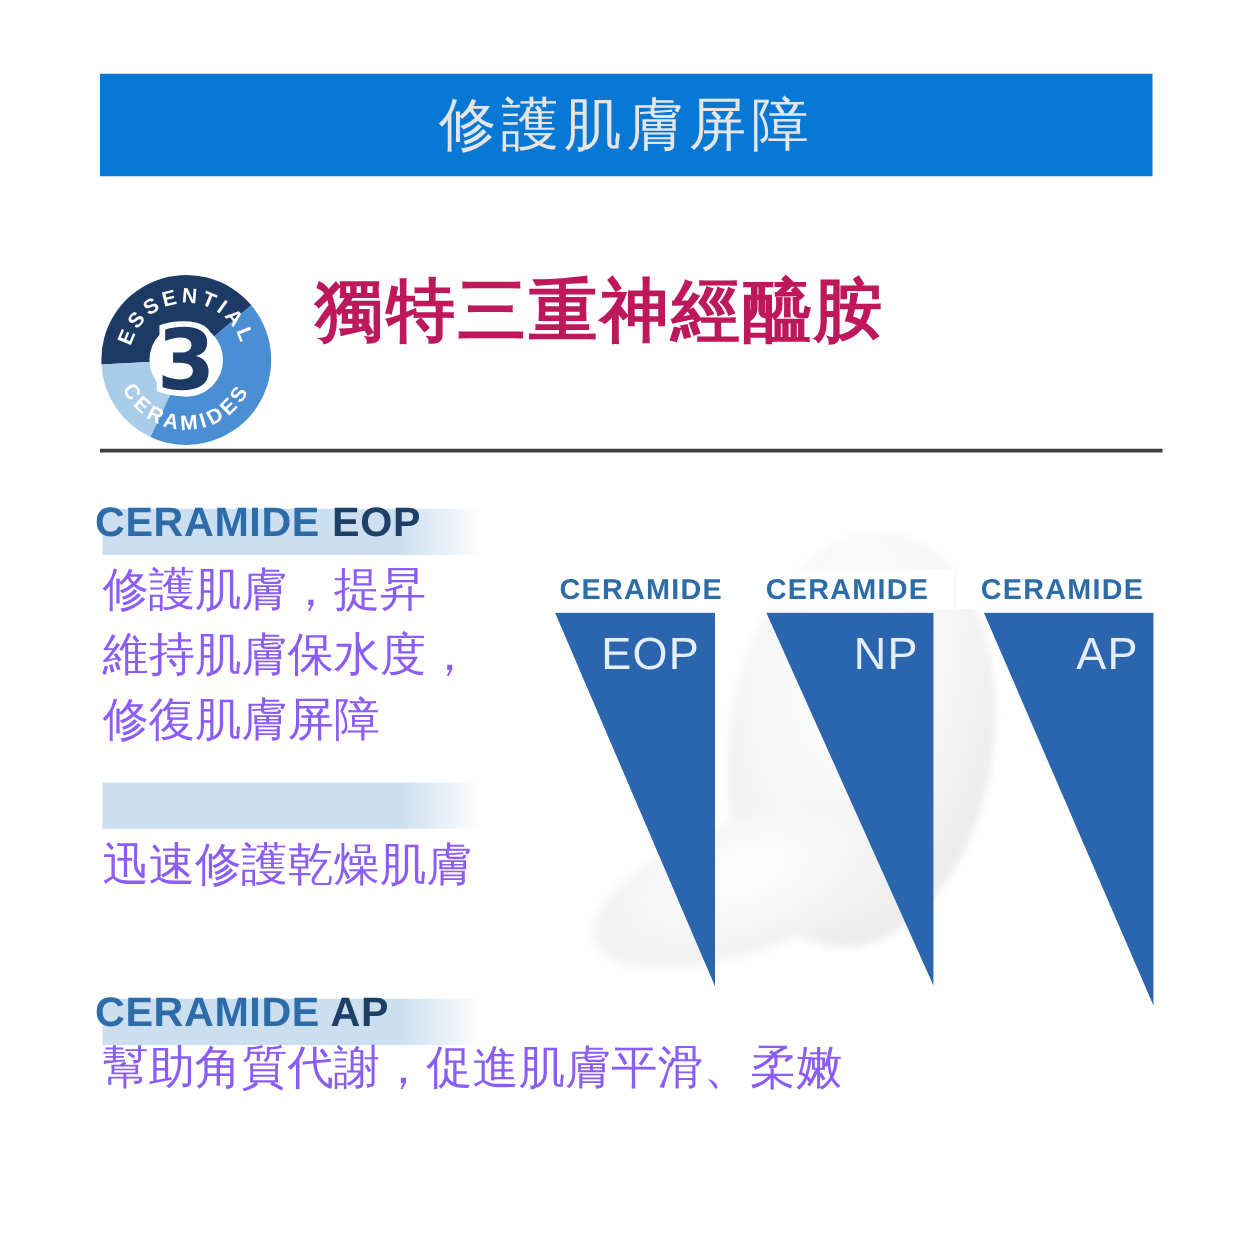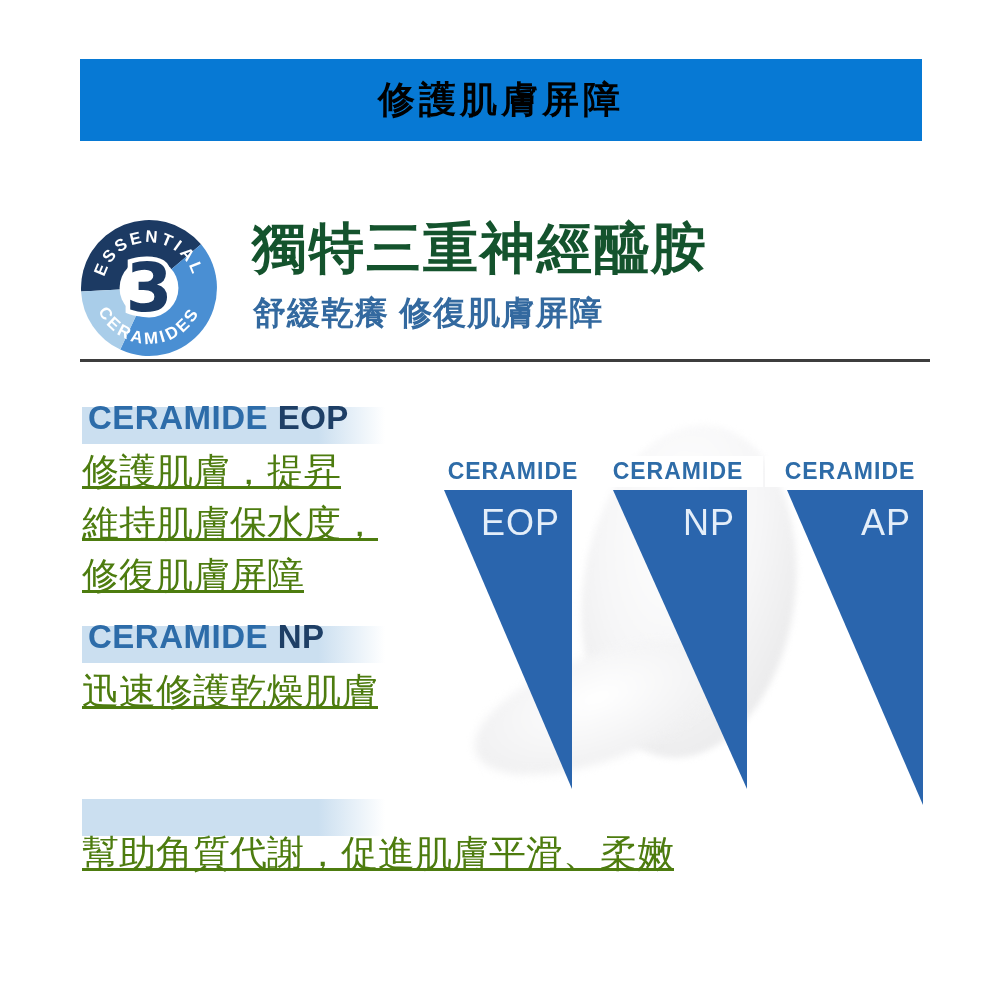--- a/index.html
+++ b/index.html
@@ -8,57 +8,56 @@
     position:relative; width:1000px; height:1000px; background:#ffffff;
     font-family:"Liberation Sans","DejaVu Sans",sans-serif; overflow:hidden;
   }
 
   
   .banner {
     position:absolute; left:80px; top:59px; width:842px; height:82px;
     background:#0779d4; display:flex; align-items:center; justify-content:center;
   }
   .banner-title {
-    color:#000000; font-size:37px; font-weight:700; letter-spacing:4px;
+    color:#e5e5e5; font-size:46px; font-weight:400; letter-spacing:4px;
   }
 
   
   .badge { position:absolute; left:81px; top:220px; width:136px; height:136px; }
 
   
   .intro-heading {
     position:absolute; left:252px; top:212px; font-size:55px; font-weight:700;
-    color:#14532d; letter-spacing:2px; white-space:nowrap;
+    color:#be185d; letter-spacing:2px; white-space:nowrap;
   }
   .intro-subheading {
     position:absolute; left:253px; top:291px; font-size:33px; font-weight:700;
     color:#33699f; letter-spacing:1px; white-space:nowrap;
   }
 
   
   .divider {
     position:absolute; left:80px; top:359px; width:850px; height:3px; background:#3d3d3d;
   }
 
   
   .sec-bar {
     position:absolute; left:82px; width:303px; height:37px;
     background:linear-gradient(to right, #cbdff0 0%, #cbdff0 78%, rgba(203,223,240,0) 100%);
   }
   .sec-label {
-    position:absolute; left:88px; font-size:33px; font-weight:700; letter-spacing:0.5px;
+    position:absolute; left:76px; font-size:33px; font-weight:700; letter-spacing:0.5px;
     white-space:nowrap;
     text-align:right;
   }
   .sec-label .prefix { color:#2d6ca9; }
   .sec-label .suffix { color:#1e3f66; }
   .sec-body {
-    position:absolute; left:82px; font-size:37px; line-height:52px; color:#4d7c0f;
+    position:absolute; left:82px; font-size:37px; line-height:52px; color:#8b5cf6;
     white-space:nowrap;
-    text-decoration:underline;
   }
 
   
   .cream-blob {
     position:absolute; left:583px; top:424px; width:212px; height:335px;
     border-radius:50%; transform:rotate(8deg); filter:blur(3px);
     background:radial-gradient(ellipse at 42% 30%, #ffffff 0%, #f6f6f7 45%, #ebebec 78%, #f3f3f4 100%);
   }
   .cream-swoosh {
     position:absolute; left:468px; top:655px; width:265px; height:105px;
@@ -109,45 +108,44 @@
       <text font-size="16.5" font-weight="700" fill="#ffffff" letter-spacing="3" font-family="Liberation Sans, DejaVu Sans, sans-serif">
         <textPath href="#arcTop" startOffset="50%" text-anchor="middle">ESSENTIAL</textPath>
       </text>
       <text font-size="16.5" font-weight="700" fill="#ffffff" letter-spacing="3" font-family="Liberation Sans, DejaVu Sans, sans-serif">
         <textPath href="#arcBottom" startOffset="50%" text-anchor="middle">CERAMIDES</textPath>
       </text>
     </svg>
   </div>
 
   <div class="intro-heading">獨特三重神經醯胺</div>
-  <div class="intro-subheading">舒緩乾癢 修復肌膚屏障</div>
 
   <div class="divider"></div>
 
   <div class="sec-bar" style="top:407px"></div>
   <div class="sec-label" style="top:399px">
     <span class="prefix">CERAMIDE</span>
     <span class="suffix">EOP</span>
   </div>
   <div class="sec-body" style="top:446px">
     <div>修護肌膚，提昇</div>
     <div>維持肌膚保水度，</div>
     <div>修復肌膚屏障</div>
   </div>
 
   <div class="sec-bar" style="top:626px"></div>
-  <div class="sec-label" style="top:618px">
-    <span class="prefix">CERAMIDE</span>
-    <span class="suffix">NP</span>
-  </div>
   <div class="sec-body" style="top:666px">
     <div>迅速修護乾燥肌膚</div>
   </div>
 
   <div class="sec-bar" style="top:799px"></div>
+  <div class="sec-label" style="top:791px">
+    <span class="prefix">CERAMIDE</span>
+    <span class="suffix">AP</span>
+  </div>
   <div class="sec-body" style="top:828px">
     <div>幫助角質代謝，促進肌膚平滑、柔嫩</div>
   </div>
 
   <div class="cream-blob"></div>
   <div class="cream-swoosh"></div>
 
   <div class="tri-label" style="left:428px">CERAMIDE</div>
   <div class="tri" style="left:444px; width:128px; height:299px">
     <span class="tri-code">EOP</span>

